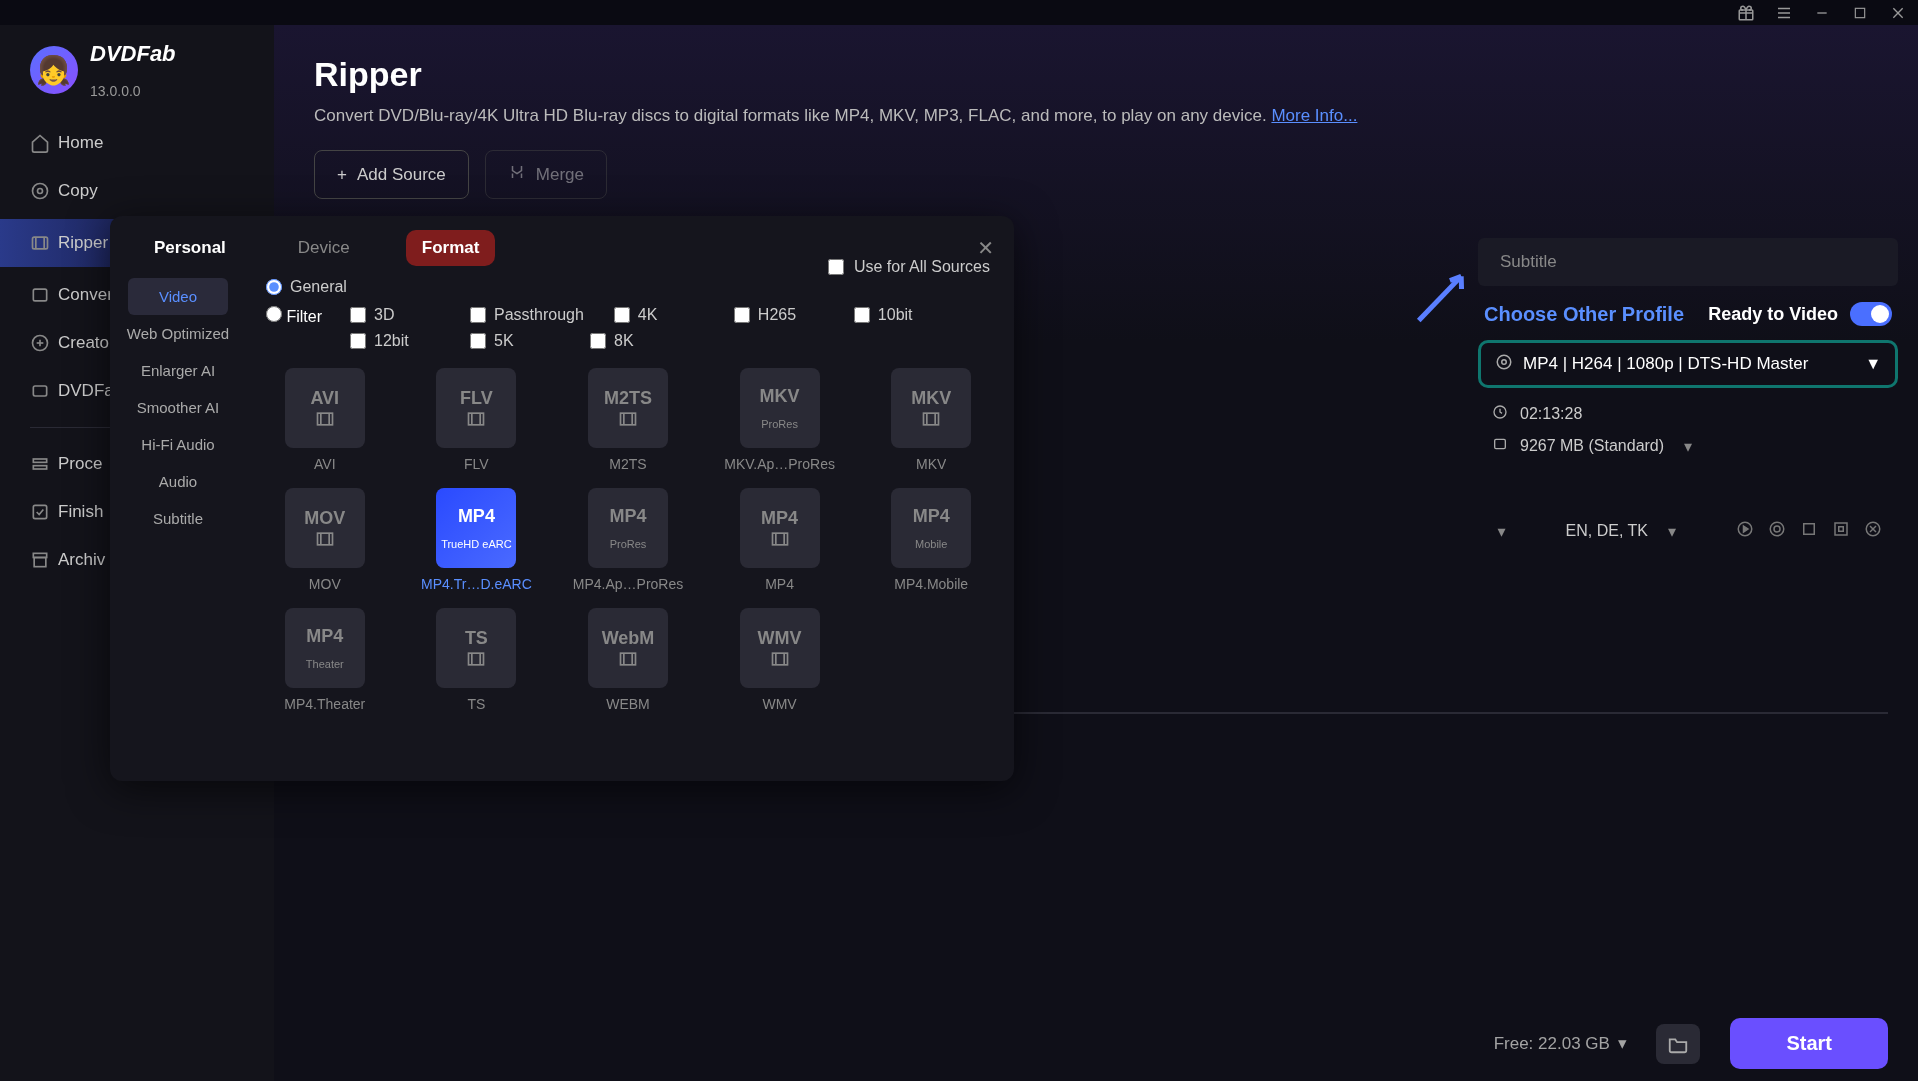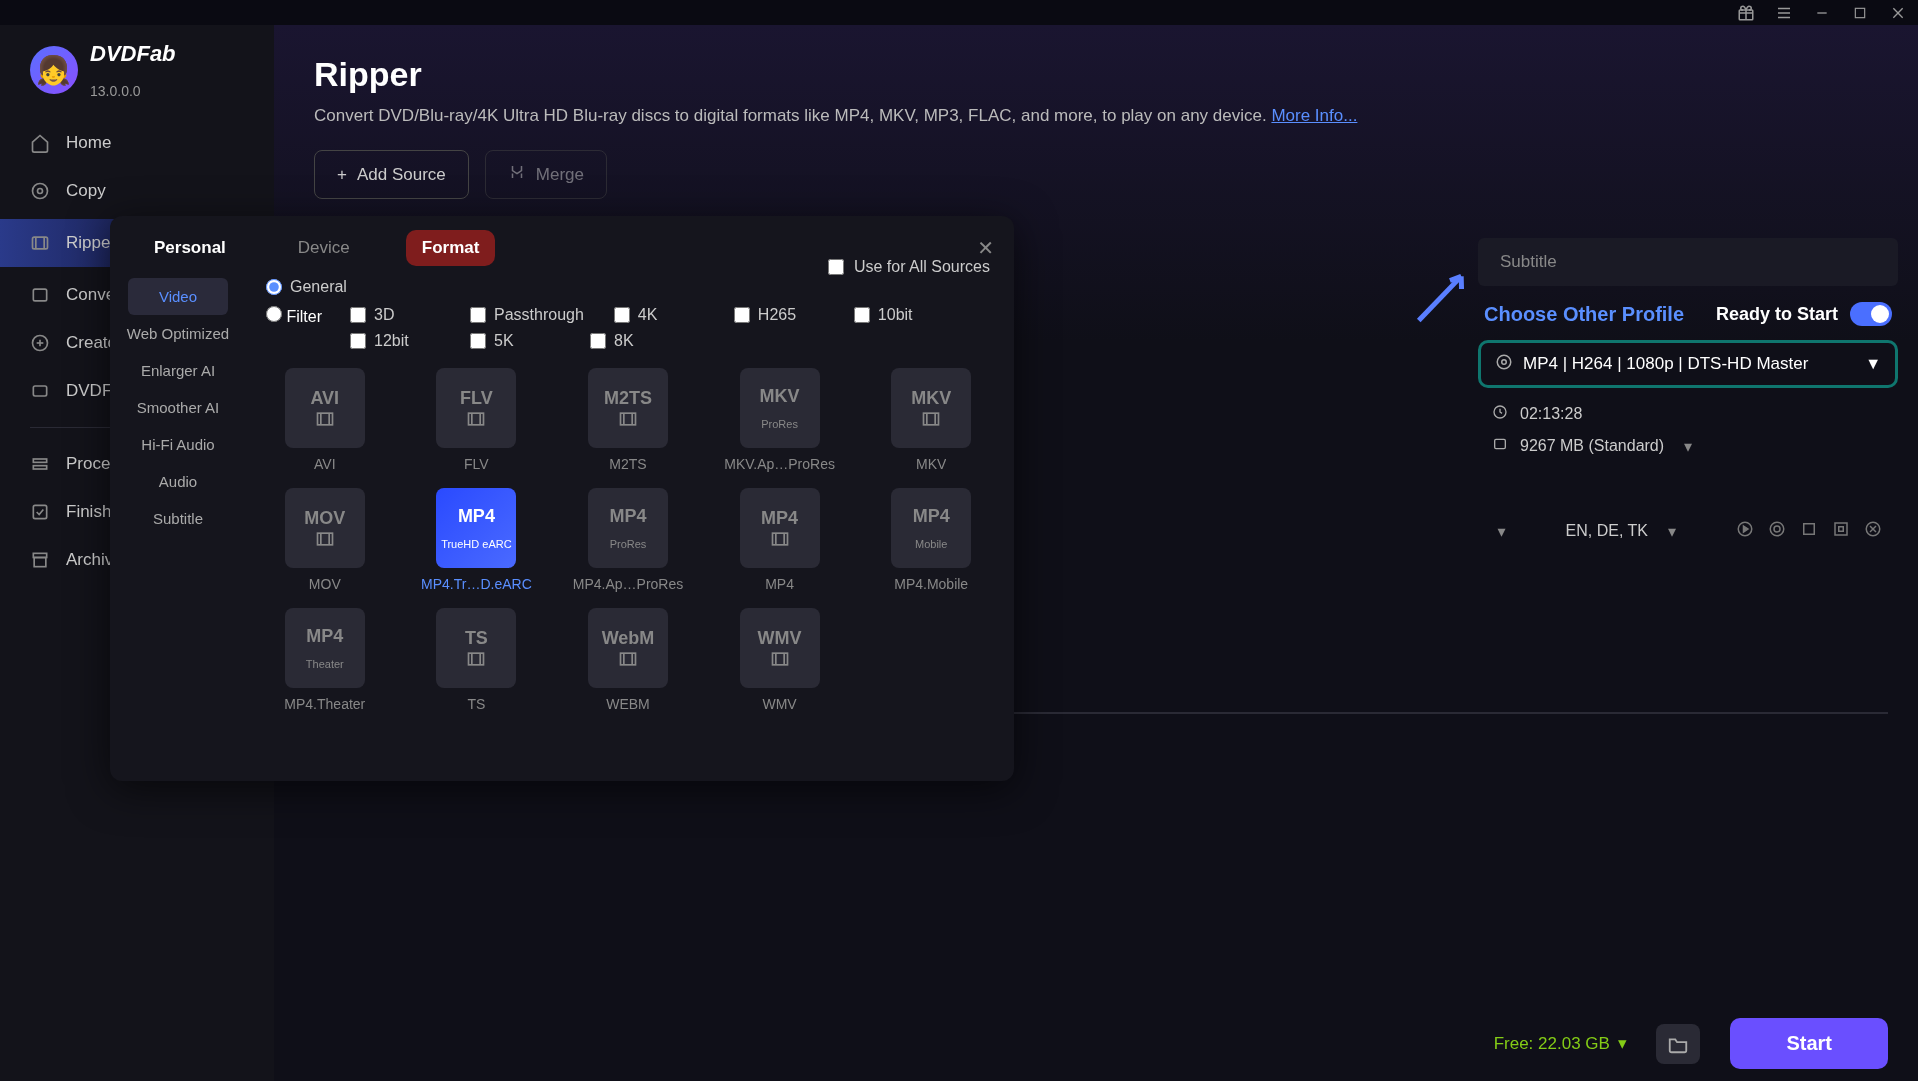--- a/index.html
+++ b/index.html
@@ -6,21 +6,21 @@
 body { background: #0a0a12; color: #fff; width: 1918px; height: 1081px; overflow: hidden; position: relative; }
 .titlebar { height: 25px; display: flex; justify-content: flex-end; align-items: center; padding-right: 10px; gap: 18px; }
 .titlebar-btn { width: 20px; height: 20px; display: flex; align-items: center; justify-content: center; color: #999; cursor: pointer; }
 .app-container { display: flex; height: calc(100% - 25px); }
 .sidebar { width: 274px; background: #13131a; padding-top: 8px; }
 .logo-area { display: flex; align-items: center; padding: 8px 20px 20px 30px; gap: 12px; }
 .logo-icon { width: 48px; height: 48px; border-radius: 50%; background: linear-gradient(135deg, #5a6fff, #8a4fff); display: flex; align-items: center; justify-content: center; font-size: 28px; }
 .logo-text { display: flex; flex-direction: column; }
 .logo-title { font-size: 22px; font-weight: bold; font-style: italic; }
 .logo-version { font-size: 14px; color: #999; margin-top: 16px; }
-.nav-item { display: flex; align-items: flex-start; padding: 14px 30px; gap: 16px; color: #ccc; cursor: pointer; font-size: 17px; }
+.nav-item { display: flex; align-items: flex-start; padding: 14px 30px; gap: 8px; color: #ccc; cursor: pointer; font-size: 17px; }
 .nav-item.active { background: linear-gradient(90deg, #2a3a8a 0%, #1a2050 60%, transparent 100%); border-radius: 0 8px 8px 0; margin: 4px 10px 4px 0; padding-left: 30px; }
 .nav-icon { width: 20px; height: 20px; display: flex; align-items: center; justify-content: center; color: #888; }
 .nav-divider { height: 1px; background: #2a2a35; margin: 12px 30px; }
 .main-content { flex: 1; background: linear-gradient(180deg, #1a1530 0%, #0f0f18 30%); padding: 30px 40px; position: relative; }
 .page-title { font-size: 34px; font-weight: 600; margin-bottom: 12px; }
 .page-desc { font-size: 17px; color: #bbb; margin-bottom: 24px; }
 .page-desc a { color: #5a8fff; text-decoration: underline; }
 .action-row { display: flex; gap: 16px; }
 .btn { padding: 12px 22px; border: 1px solid #444; border-radius: 8px; background: transparent; color: #ccc; font-size: 17px; cursor: pointer; display: flex; align-items: center; gap: 10px; }
 .btn.disabled { opacity: 0.5; }
@@ -53,21 +53,21 @@
 .profile-header { display: flex; justify-content: space-between; align-items: center; margin-bottom: 14px; padding: 0 6px; }
 .choose-profile { color: #5a8fff; font-size: 20px; font-weight: 600; }
 .ready-start { display: flex; align-items: center; gap: 12px; font-size: 18px; font-weight: 600; }
 .toggle { width: 42px; height: 24px; background: #4a6fff; border-radius: 12px; position: relative; }
 .toggle::after { content: ''; position: absolute; right: 3px; top: 3px; width: 18px; height: 18px; background: #fff; border-radius: 50%; }
 .profile-box { border: 3px solid #0f766e; border-radius: 10px; padding: 10px 14px; margin-bottom: 10px; display: flex; align-items: center; gap: 10px; position: relative; }
 .info-row { display: flex; align-items: center; gap: 12px; padding: 6px 14px; color: #ccc; font-size: 16px; }
 .info-row .chev { margin-left: 8px; color: #888; }
 .arrow-annotation { position: absolute; top: 272px; right: 440px; font-size: 48px; color: #5a7fff; transform: rotate(-20deg); z-index: 20; pointer-events: none; }
 .bottom-bar { position: absolute; bottom: 12px; right: 30px; display: flex; align-items: center; gap: 30px; }
-.free-space { color: #84cc16; font-size: 17px; display: flex; align-items: center; gap: 8px; }
+.free-space { color: #a3a3a3; font-size: 17px; display: flex; align-items: center; gap: 8px; }
 .folder-btn { width: 44px; height: 40px; background: #2a2a35; border-radius: 8px; display: flex; align-items: center; justify-content: center; color: #aaa; }
 .start-btn { padding: 14px 56px; background: #6a4fff; border-radius: 10px; font-size: 20px; font-weight: 600; cursor: pointer; }
 .lang-row { position: absolute; top: 520px; right: 36px; display: flex; align-items: center; gap: 20px; color: #ccc; font-size: 16px; }
 .lang-row .icons { display: flex; gap: 14px; color: #777; }
 .lang-row .chev { color: #888; }
 input[type="checkbox"], input[type="radio"] { width: 16px; height: 16px; accent-color: #5a8fff; }
 .progress-line { position: absolute; top: 712px; left: 300px; right: 30px; height: 2px; background: #2a2a35; }
 </style>
 </head>
 <body>
@@ -426,21 +426,21 @@
       <path d="M5 35 L60 8" stroke="#5a7fff" stroke-width="5" fill="none"></path>
       <path d="M60 8 L48 8 M60 8 L56 20" stroke="#5a7fff" stroke-width="5" fill="none"></path>
     </svg>
 </div>
 
 <div class="right-panel">
   <div class="subtitle-bar">Subtitle</div>
   <div class="profile-header">
     <div class="choose-profile">Choose Other Profile</div>
     <div class="ready-start">
-      <span>Ready to Start</span>
+      <span>Ready to Video</span>
       <div class="toggle"></div>
     </div>
   </div>
   <div class="profile-box">
     <span><svg width="18" height="18" viewBox="0 0 24 24" fill="none" stroke="#aaa" stroke-width="2">
           <circle cx="12" cy="12" r="9"></circle>
           <circle cx="12" cy="12" r="3"></circle>
         </svg></span>
     <span style="font-size:17px;">MP4 | H264 | 1080p | DTS-HD Master</span>
     <span style="margin-left:auto;">▼</span>

